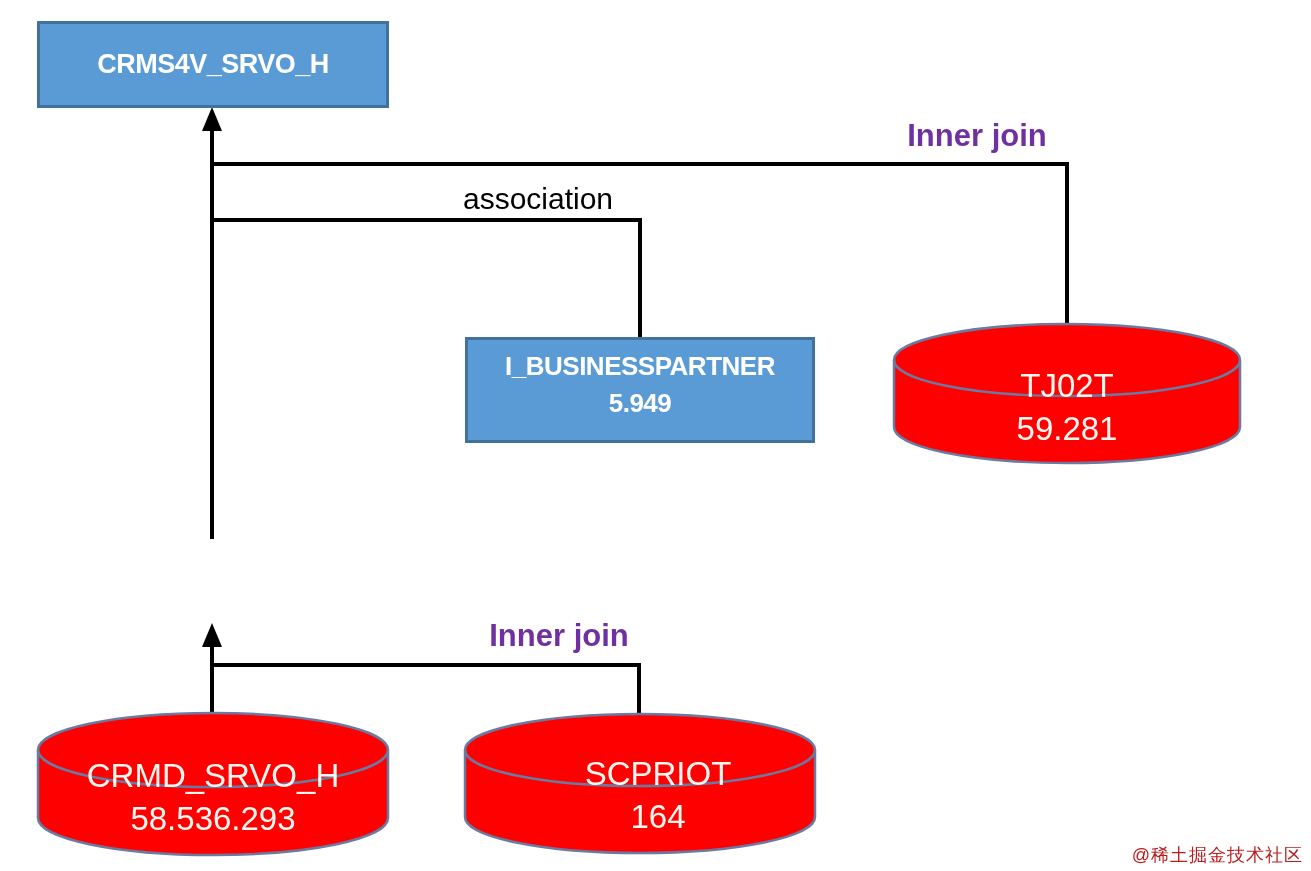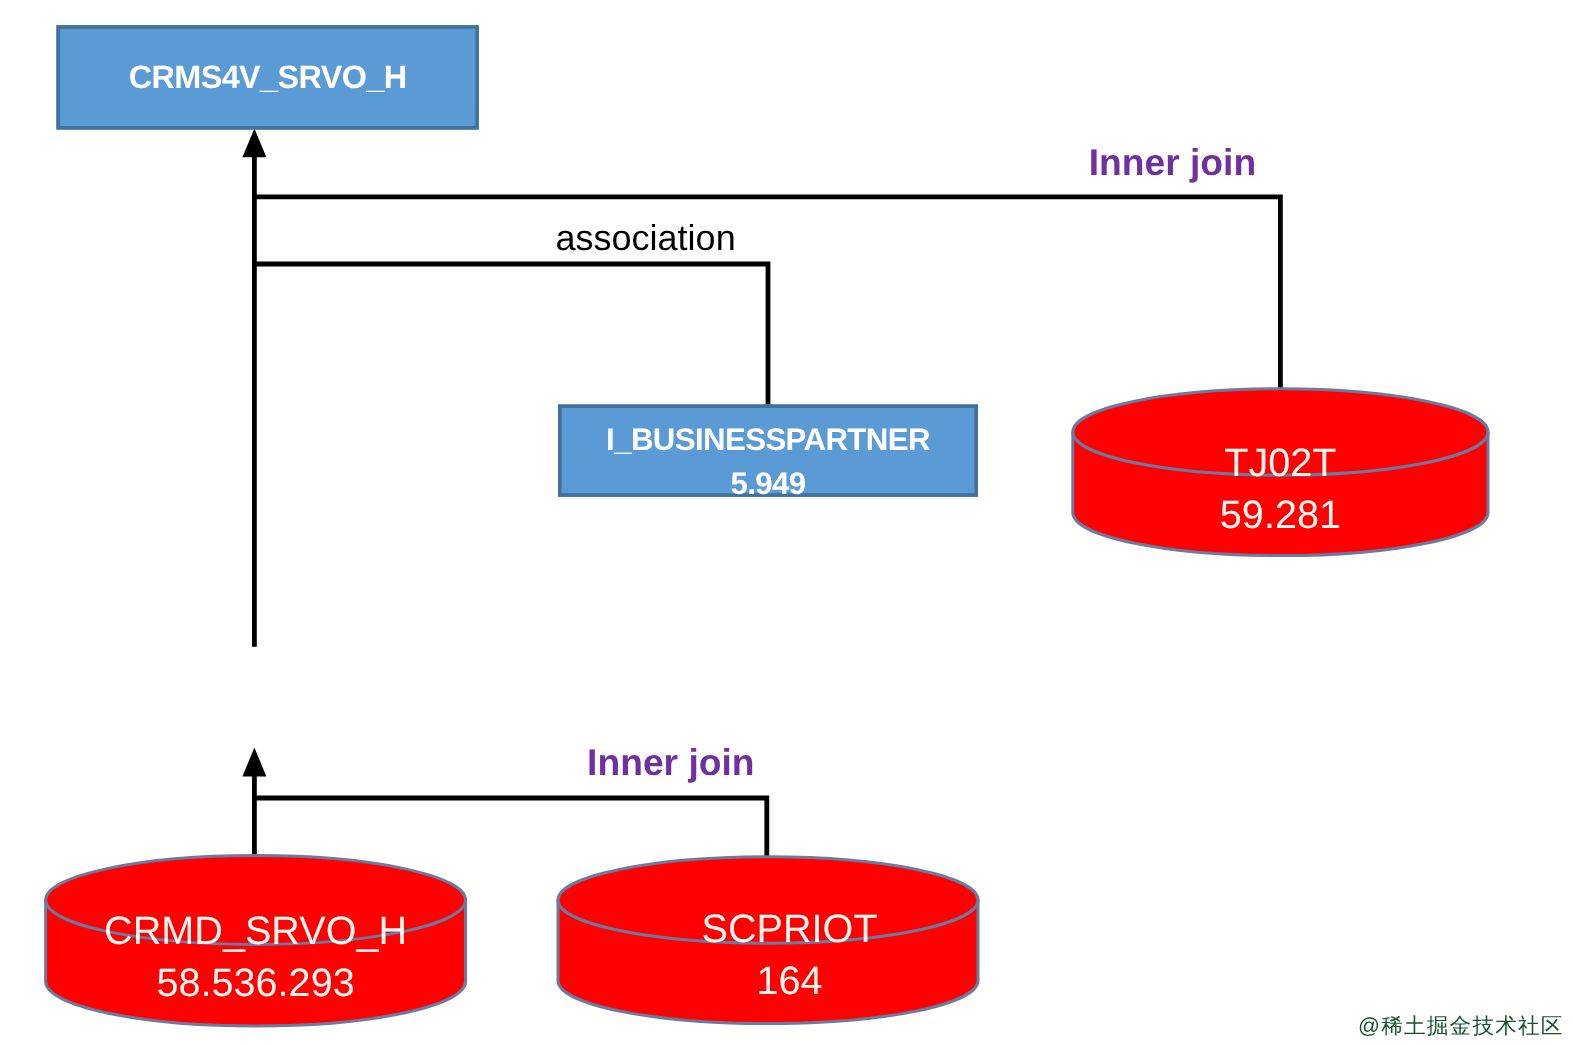--- a/index.html
+++ b/index.html
@@ -32,25 +32,24 @@
     box-sizing: border-box;
     color: #ffffff;
     font-weight: bold;
     text-align: center;
     letter-spacing: -0.5px;
   }
   .view-box.single {
     display: flex;
     align-items: center;
     justify-content: center;
-    margin-left: 10px;
   }
   #box-crms4v { left: 37px; top: 21px; width: 352px; height: 87px; font-size: 27px; }
   #box-status { left: 37px; top: 537px; width: 351px; height: 86px; font-size: 24px; }
-  #box-bp     { left: 465px; top: 337px; width: 350px; height: 77px; font-size: 26px; }
+  #box-bp     { left: 465px; top: 337px; width: 350px; height: 106px; font-size: 26px; }
   #box-bp .line1 { position: absolute; left: 0; right: 0; top: 8px;  height: 37px; line-height: 37px; }
   #box-bp .line2 { position: absolute; left: 0; right: 0; top: 45px; height: 37px; line-height: 37px; }
 
   .cylinder { position: absolute; }
   .cylinder svg { position: absolute; left: 0; top: 0; }
   .cylinder .cyl-shape { stroke: #6B7AA1; stroke-width: 2.5; }
   .cylinder .cyl-arc   { fill: none; stroke: #6B7AA1; stroke-width: 2.5; }
   .cyl-text {
     position: absolute; left: 0; right: 0;
     color: #FFF7F0;
@@ -77,21 +76,21 @@
     font-size: 31px;
   }
   #label-inner-join-top    { left: 847px; top: 118px; width: 260px; }
   #label-association       { left: 418px; top: 182px; width: 240px; color: #000000; font-size: 30px; font-weight: normal; }
   #label-inner-join-bottom { left: 439px; top: 618px; width: 240px; }
 
   .watermark {
     position: absolute;
     right: 8px;
     top: 843px;
-    color: #14532d;
+    color: #b91c1c;
     font-size: 18px;
     letter-spacing: 1px;
   }
 </style>
 </head>
 <body>
 
 <div class="canvas">
 
   <svg class="connectors" width="1311" height="871" viewBox="0 0 1311 871">

